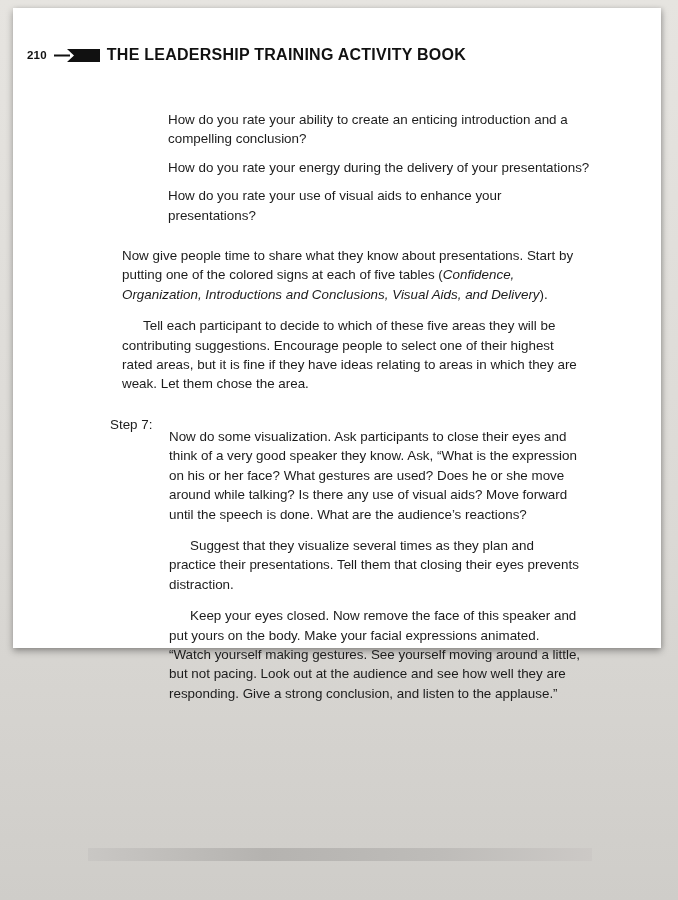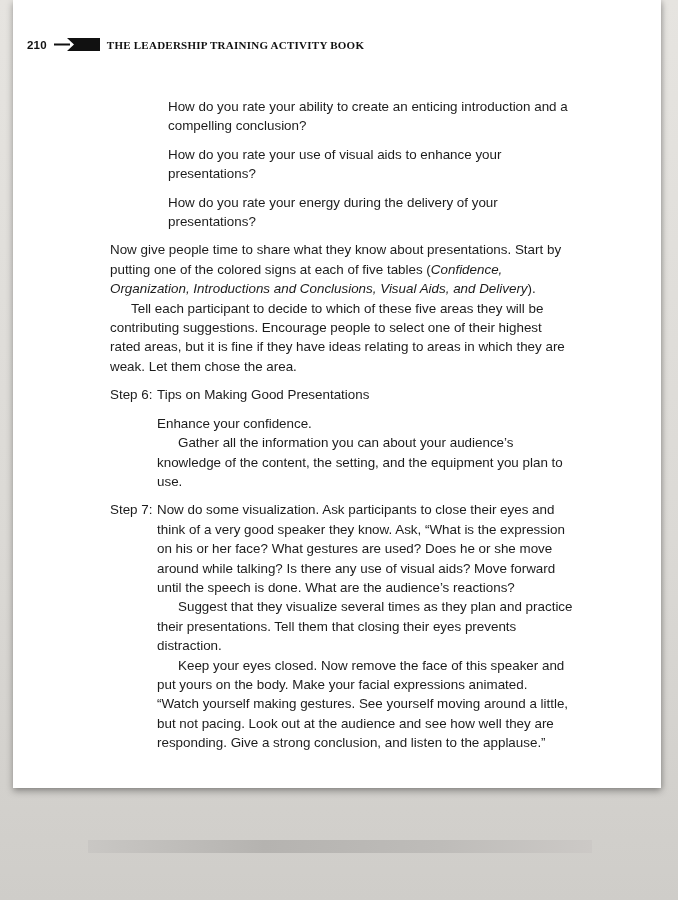--- a/index.html
+++ b/index.html
@@ -9,58 +9,57 @@
     font-family:"Liberation Sans", sans-serif;
     overflow:hidden;
   }
   .scan-bg {
     position:relative;
     width:678px; height:900px;
     background:linear-gradient(to bottom,#e6e4e0 0%, #dbd9d5 60%, #cfcdc9 100%);
   }
   .paper {
     position:absolute;
-    left:13px; top:0; width:648px; height:788px;
+    left:13px; top:8px; width:648px; height:640px;
     background:#ffffff;
     box-shadow:0 3px 7px rgba(0,0,0,0.35), 2px 0 4px rgba(0,0,0,0.08);
   }
   .page-header {
     display:flex; align-items:center;
     padding:38px 0 0 14px;
     gap:7px;
   }
   .page-number {
     font-size:11.5px; font-weight:bold; color:#111;
     letter-spacing:0.2px;
   }
   .pennant { display:block; }
   .header-title {
-    font-size:11px; font-weight:bold; color:#111;
+    font-size:16px; font-weight:bold; color:#111;
     letter-spacing:0.25px;
-    font-family:Liberation Serif, serif;
   }
   .page-body {
     margin-top:46px;
-    padding:0 88px 0 97px;
+    padding:0 68px 0 97px;
     color:#1c1c1c;
     font-size:13.4px;
     line-height:19.4px;
   }
   .question {
     margin:0 0 9px 58px;
   }
   .step {
     display:flex;
     margin-top:9px;
   }
   .step-label {
     width:47px; flex:none;
   }
   .step-body { flex:1; }
-  .step-body p { margin:0; }
+  .step-body p { margin:12px; }
   .step-body p.indent { text-indent:21px; }
   .step-body p.spaced { margin-top:9px; }
   .italic { font-style:italic; }
   .footer-bar {
     position:absolute;
     left:75px; top:840px;
     width:504px; height:13px;
     background:linear-gradient(to right,#c9c7c4 0%, #b5b3b0 35%, #bebcb9 70%, #ccc9c6 100%);
   }
 </style>
@@ -77,38 +76,30 @@
           <rect x="0" y="5.5" width="16" height="2" fill="#111"></rect>
           <polygon points="13,0 46,0 46,13 13,13 20,6.5" fill="#111"></polygon>
         </svg>
       </span>
       <span class="header-title">THE LEADERSHIP TRAINING ACTIVITY BOOK</span>
     </div>
 
     <div class="page-body">
 
       <p class="question">How do you rate your ability to create an enticing introduction and a compelling conclusion?</p>
+      <p class="question">How do you rate your energy during the delivery of your presentations?</p>
       <p class="question">How do you rate your use of visual aids to enhance your presentations?</p>
-      <p class="question">How do you rate your energy during the delivery of your presentations?</p>
 
       <div class="step">
         <div class="step-body">
           <p><span>Now give people time to share what they know about presentations. Start by putting one of the colored signs at each of five tables (</span><span class="italic">Confidence, Organization, Introductions and Conclusions, Visual Aids, and Delivery</span><span>).</span></p>
           <p class="indent">Tell each participant to decide to which of these five areas they will be contributing suggestions. Encourage people to select one of their highest rated areas, but it is fine if they have ideas relating to areas in which they are weak. Let them chose the area.</p>
         </div>
       </div>
 
-      <div class="step">
-        <div class="step-label">Step 6:</div>
-        <div class="step-body">
-          <p>Tips on Making Good Presentations</p>
-          <p class="spaced">Enhance your confidence.</p>
-          <p class="indent">Gather all the information you can about your audience’s knowledge of the content, the setting, and the equipment you plan to use.</p>
-        </div>
-      </div>
 
       <div class="step">
         <div class="step-label">Step 7:</div>
         <div class="step-body">
           <p>Now do some visualization. Ask participants to close their eyes and think of a very good speaker they know. Ask, “What is the expression on his or her face? What gestures are used? Does he or she move around while talking? Is there any use of visual aids? Move forward until the speech is done. What are the audience’s reactions?</p>
           <p class="indent">Suggest that they visualize several times as they plan and practice their presentations. Tell them that closing their eyes prevents distraction.</p>
           <p class="indent">Keep your eyes closed. Now remove the face of this speaker and put yours on the body. Make your facial expressions animated. “Watch yourself making gestures. See yourself moving around a little, but not pacing. Look out at the audience and see how well they are responding. Give a strong conclusion, and listen to the applause.”</p>
         </div>
       </div>
 

